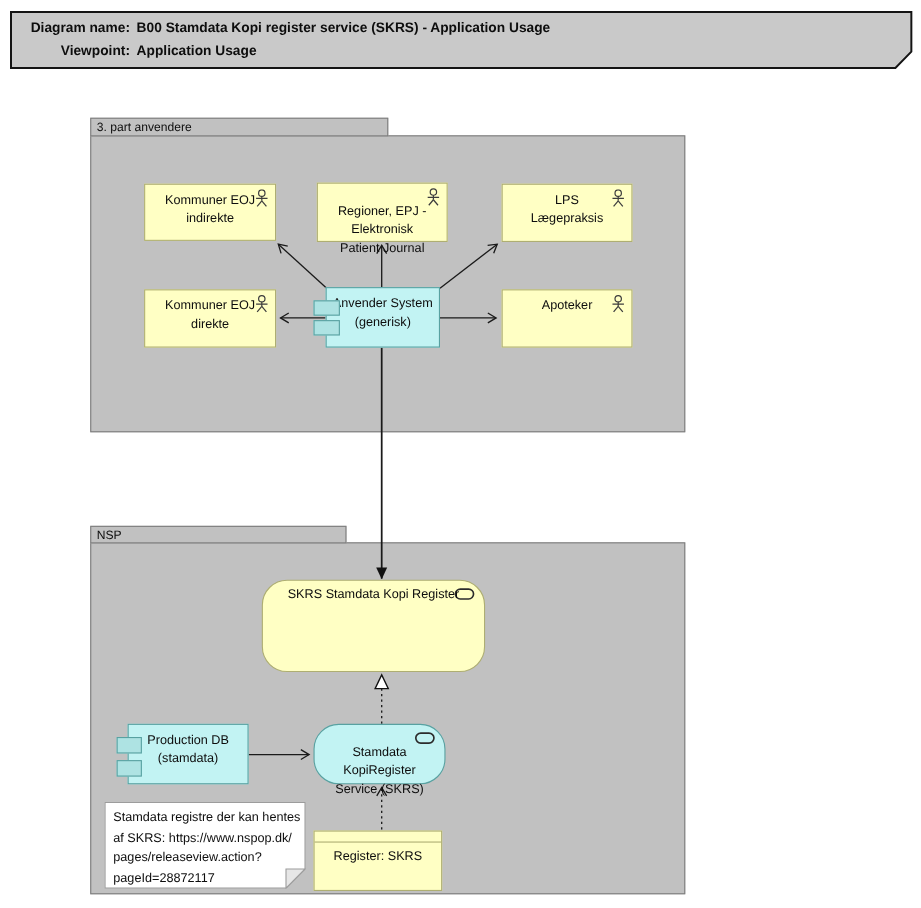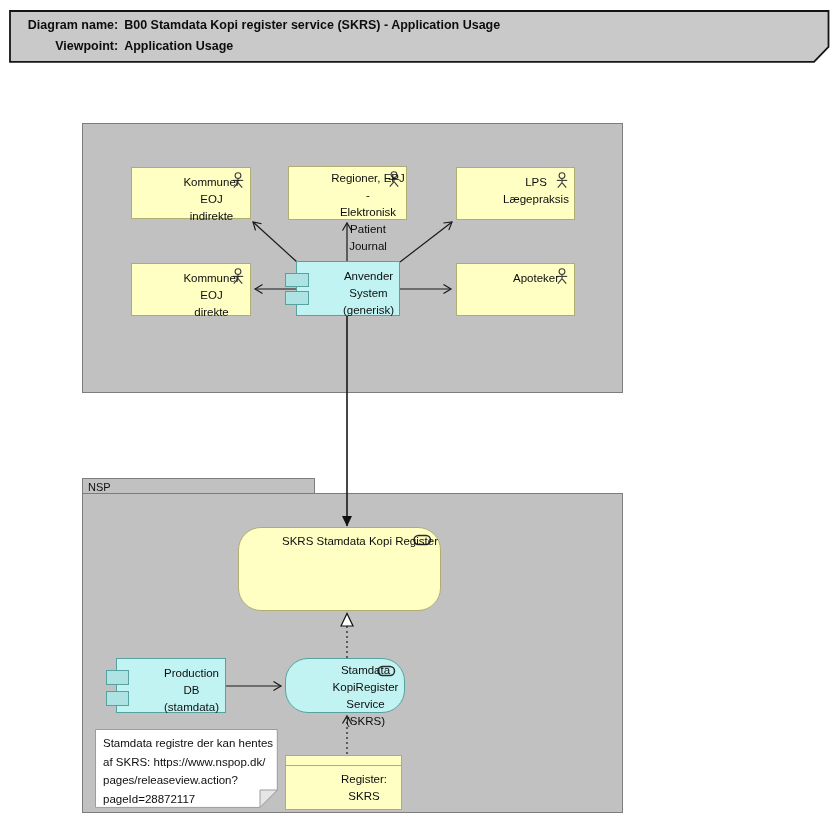--- a/index.html
+++ b/index.html
@@ -22,22 +22,22 @@
   .wires{position:absolute;left:0;top:0;z-index:5;pointer-events:none;}
   .ln{stroke:#1a1a1a;stroke-width:1.2;fill:none;}
   .thick{stroke-width:1.6;}
   .dot{stroke-dasharray:2 3;}
   
   .el{position:absolute;box-sizing:border-box;z-index:10;text-align:center;
       font-size:11.5px;line-height:17px;color:#0d0d0d;}
   .yellow{background:#ffffc4;border:1px solid #aeae72;}
   .cyan{background:#c2f3f3;border:1px solid #58a1a1;}
   .round{border-radius:23px;}
-  .lbl{position:relative;padding-top:6px;margin-left:41px;}
-  .pt3{padding-top:3px;text-align:center;}
+  .lbl{position:relative;padding-top:6px;}
+  .pt3{padding-top:17px;text-align:center;}
   .pt5{padding-top:5px;}
   .icon-tr{position:absolute;top:4px;right:5px;}
   .pill-tr{position:absolute;top:6px;right:8px;}
   .ctab{position:absolute;background:#aee3e3;border:1px solid #58a1a1;z-index:11;}
   .reg-head{height:9px;border-bottom:1px solid #aeae72;}
   
   .note{position:absolute;left:95px;top:729px;width:183px;height:79px;z-index:10;}
   .note-text{position:absolute;left:8px;top:5px;text-align:left;font-size:11.5px;line-height:18.5px;}
   .hidden-defs{position:absolute;width:0;height:0;}
 </style>
@@ -74,20 +74,21 @@
         <span class="tvalue">B00 Stamdata Kopi register service (SKRS) - Application Usage</span>
       </div>
       <div class="trow">
         <span class="tlabel">Viewpoint</span>
         <span class="tcolon">:</span>
         <span class="tvalue">Application Usage</span>
       </div>
     </div>
   </div>
 
+  <div class="group-tab" style="left:82px;top:107px;width:271px;height:17px">3. part anvendere</div>
   <div class="group-body" style="left:82px;top:123px;width:541px;height:270px"></div>
 
   <div class="group-tab" style="left:82px;top:478px;width:233px;height:16px">NSP</div>
   <div class="group-body" style="left:82px;top:493px;width:541px;height:320px"></div>
 
   <svg class="wires" width="837" height="825" viewBox="0 0 837 825">
     <defs>
       <marker id="mOpen" viewBox="0 0 12 12" refX="10" refY="6" markerWidth="12" markerHeight="12" markerUnits="userSpaceOnUse" orient="auto">
         <path d="M2.5,1.5 L10,6 L2.5,10.5" fill="none" stroke="#1a1a1a" stroke-width="1.2"></path>
       </marker>

